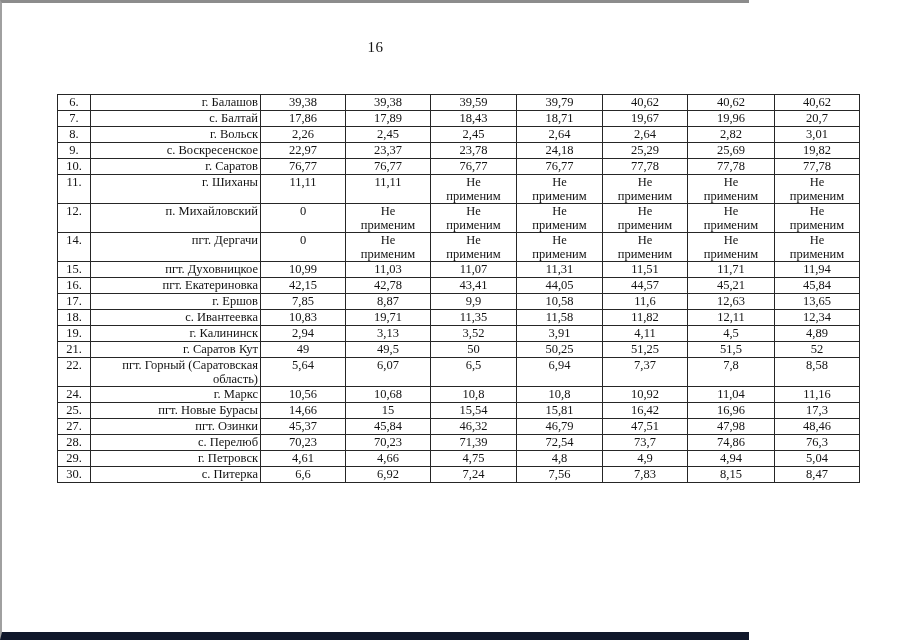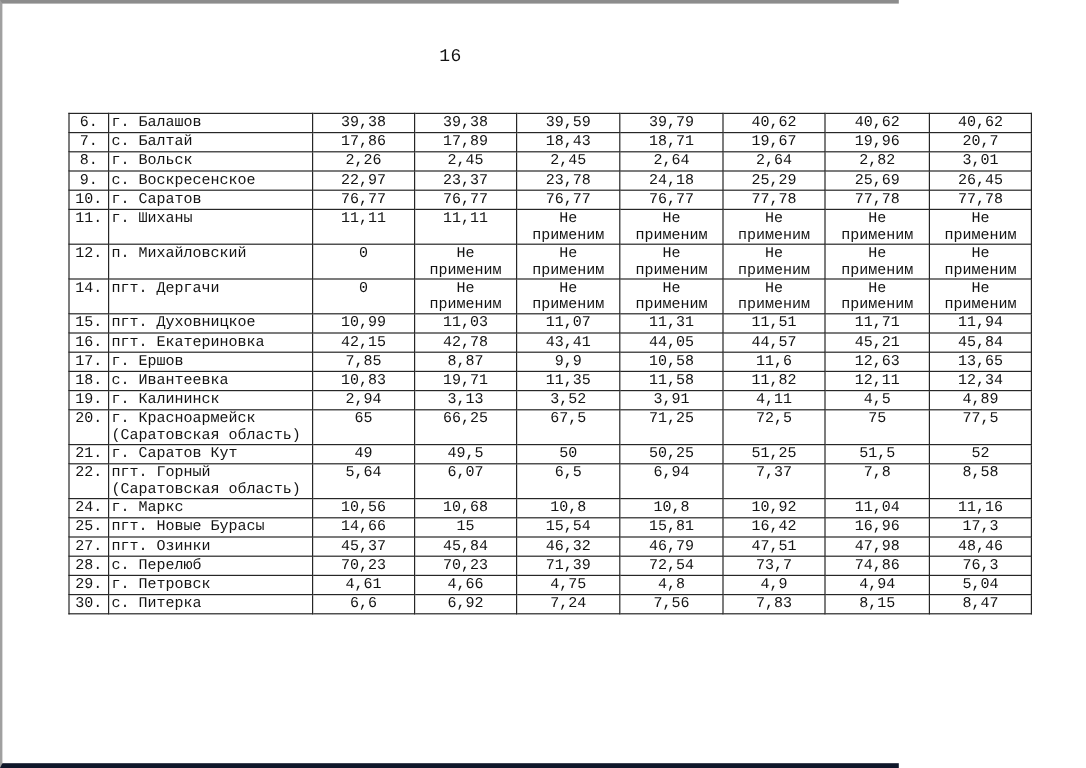--- a/index.html
+++ b/index.html
@@ -14,22 +14,21 @@
     overflow: hidden;
     font-family: "Liberation Serif", "DejaVu Serif", serif;
     color: var(--text);
   }
   .page {
     position: relative;
     width: 749px; height: 640px;
     background: #ffffff;
     border-top: 3px solid var(--page-border);
     border-left: 2px solid #a0a0a0;
-    border-bottom: 4px solid #0f172a;
-    font-family: Liberation Mono, monospace;
+    border-bottom: 8px solid #0f172a;
   }
   .page-number {
     position: absolute;
     top: 36px; left: 0; right: 0;
     text-align: center;
     font-size: 15px;
     letter-spacing: 0.5px;
   }
   table.doc-table {
     position: absolute;
@@ -41,21 +40,21 @@
     line-height: 14px;
   }
   table.doc-table td {
     border: 1px solid var(--table-border);
     vertical-align: top;
     padding: 0 2px;
     overflow: hidden;
   }
   table.doc-table tr { height: 16px; }
   td.cell-num { text-align: center; }
-  td.cell-name { text-align: left; padding-left: 5px; padding-right: 4px; }
+  td.cell-name { text-align: right; padding-left: 5px; padding-right: 4px; }
   td.cell-val { text-align: center; }
 </style>
 </head>
 <body>
 
 <div class="page">
   <div class="page-number">16</div>
 
   <table class="doc-table">
     <colgroup>
@@ -105,21 +104,21 @@
         </tr>
         <tr>
           <td class="cell-num">9.</td>
           <td class="cell-name">с. Воскресенское</td>
           <td class="cell-val">22,97</td>
           <td class="cell-val">23,37</td>
           <td class="cell-val">23,78</td>
           <td class="cell-val">24,18</td>
           <td class="cell-val">25,29</td>
           <td class="cell-val">25,69</td>
-          <td class="cell-val">26,45</td>
+          <td class="cell-val">19,82</td>
         </tr>
         <tr>
           <td class="cell-num">10.</td>
           <td class="cell-name">г. Саратов</td>
           <td class="cell-val">76,77</td>
           <td class="cell-val">76,77</td>
           <td class="cell-val">76,77</td>
           <td class="cell-val">76,77</td>
           <td class="cell-val">77,78</td>
           <td class="cell-val">77,78</td>
@@ -207,31 +206,20 @@
           <td class="cell-name">г. Калининск</td>
           <td class="cell-val">2,94</td>
           <td class="cell-val">3,13</td>
           <td class="cell-val">3,52</td>
           <td class="cell-val">3,91</td>
           <td class="cell-val">4,11</td>
           <td class="cell-val">4,5</td>
           <td class="cell-val">4,89</td>
         </tr>
         <tr>
-          <td class="cell-num">20.</td>
-          <td class="cell-name">г. Красноармейск (Саратовская область)</td>
-          <td class="cell-val">65</td>
-          <td class="cell-val">66,25</td>
-          <td class="cell-val">67,5</td>
-          <td class="cell-val">71,25</td>
-          <td class="cell-val">72,5</td>
-          <td class="cell-val">75</td>
-          <td class="cell-val">77,5</td>
-        </tr>
-        <tr>
           <td class="cell-num">21.</td>
           <td class="cell-name">г. Саратов Кут</td>
           <td class="cell-val">49</td>
           <td class="cell-val">49,5</td>
           <td class="cell-val">50</td>
           <td class="cell-val">50,25</td>
           <td class="cell-val">51,25</td>
           <td class="cell-val">51,5</td>
           <td class="cell-val">52</td>
         </tr>

